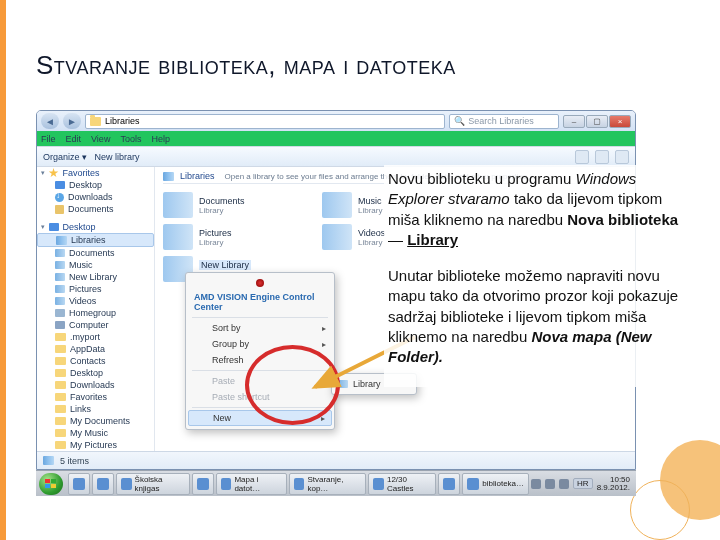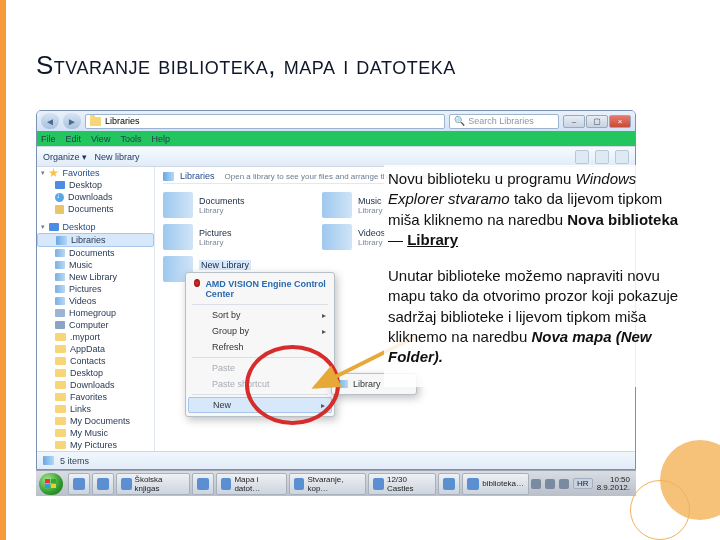--- a/index.html
+++ b/index.html
@@ -131,21 +131,21 @@
   .lib-item.sel .lib-text .ln1 { background: #d7e8fb; padding: 0 2px; }
 
   .context-menu {
     position: absolute; left: 185px; top: 272px; width: 150px;
     background: #f7f7f7; border: 1px solid #b7bfc9; border-radius: 3px;
     box-shadow: 2px 3px 8px rgba(0,0,0,.25);
     font-size: 9px; padding: 3px 0;
   }
   .cm-header {
     padding: 3px 8px; color: #2a6ab0; font-weight: 600;
-    display: flex; align-items: flex-start; gap: 5px;
+    display: flex; align-items: center; gap: 5px; flex-direction: column;
   }
   .cm-header .dot { width: 8px; height: 8px; background: radial-gradient(circle,#d33,#800); border-radius: 50%; }
   .cm-sep { height: 1px; background: #dadfe6; margin: 2px 6px; }
   .cm-item { padding: 3px 8px 3px 26px; color: #333; display: flex; justify-content: space-between; align-items: center; }
   .cm-item.disabled { color: #a7adb6; }
   .cm-item .arrow { color: #555; font-size: 8px; }
   .cm-item.hover { background: #d7e8fb; border: 1px solid #a8c7ea; margin: 0 2px; padding: 2px 6px 2px 24px; border-radius: 2px; }
   .submenu {
     position: absolute; left: 331px; top: 373px; width: 86px;
     background: #f7f7f7; border: 1px solid #b7bfc9; border-radius: 3px;

